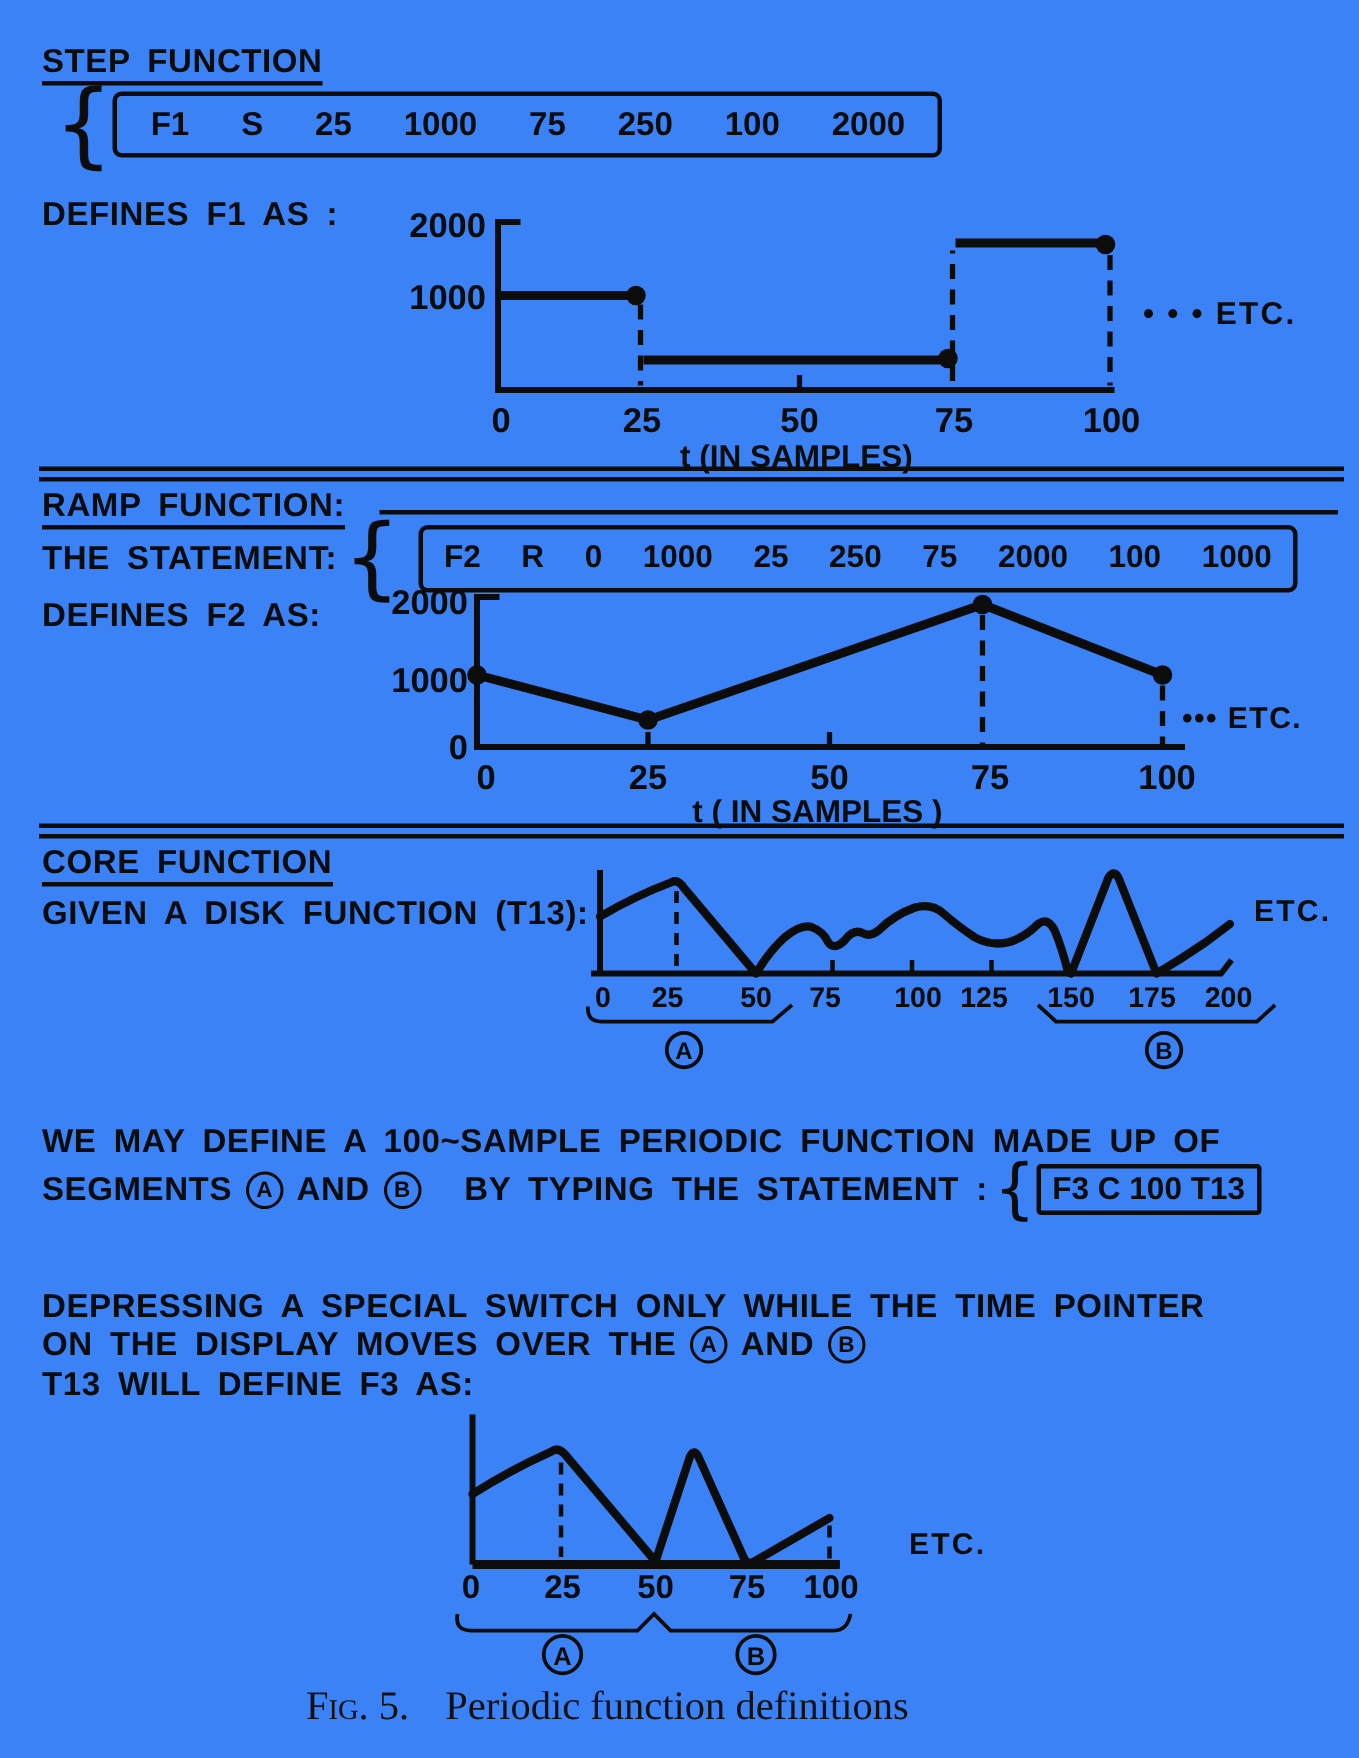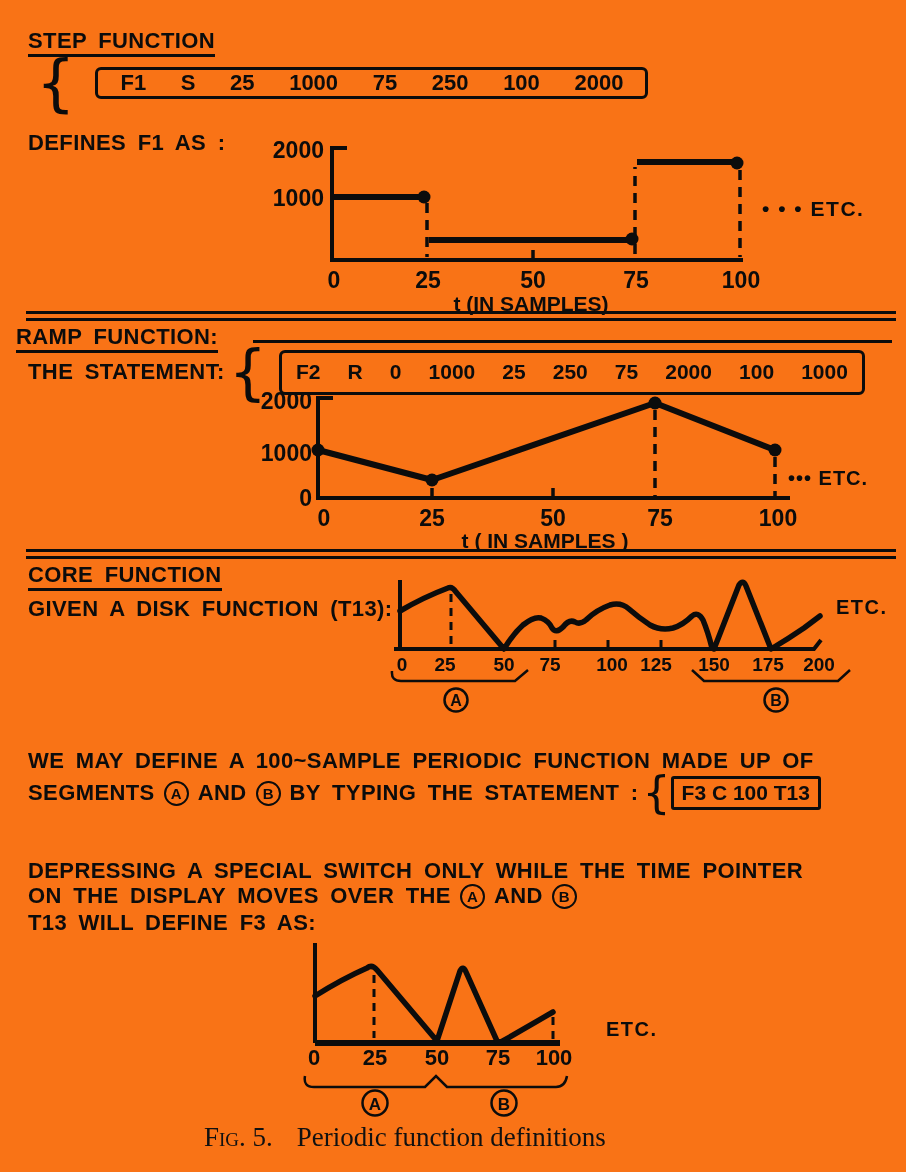--- a/index.html
+++ b/index.html
@@ -1,16 +1,16 @@
 <!DOCTYPE html>
 <html><head>
 <meta charset="utf-8">
 <style>
   html,body{margin:0;padding:0;background:#fff;}
-  .page{position:relative;width:906px;height:1172px;background:#f97316;color:#0c0c0c;
+  .page{position:relative;width:906px;height:1172px;background:#3b82f6;color:#0c0c0c;
         font-family:"Liberation Sans",sans-serif;overflow:hidden;}
   .t{position:absolute;font-weight:700;font-size:22px;letter-spacing:.4px;
      word-spacing:5px;white-space:nowrap;color:#0c0c0c;}
   .heading{border-bottom:3px solid #0c0c0c;padding-bottom:1px;}
   .row{position:absolute;display:flex;align-items:center;}
   .brace{font-weight:400;color:#0c0c0c;line-height:1;font-family:"DejaVu Sans",sans-serif;}
   .stmt-box{border:3.5px solid #0c0c0c;border-radius:6px;display:flex;align-items:center;
             justify-content:space-between;font-weight:700;font-size:22px;box-sizing:border-box;}
   .sep{position:absolute;left:26px;right:10px;height:4px;
        border-top:3px solid #0c0c0c;border-bottom:3px solid #0c0c0c;}
@@ -30,21 +30,21 @@
 <body>
 
 <div class="page">
 
   <div class="t" style="left:28px;top:28px;">
     <span class="heading">STEP FUNCTION</span>
   </div>
 
   <div class="row" style="left:28px;top:54px;height:58px;">
     <span class="brace" style="font-size:62px;margin-left:8px;">{</span>
-    <div class="stmt-box" style="width:553px;height:32px;margin-left:20px;padding:0 22px;">
+    <div class="stmt-box" style="width:553px;height:44px;margin-left:0;padding:0 22px;">
       <span>F1</span>
       <span>S</span>
       <span>25</span>
       <span>1000</span>
       <span>75</span>
       <span>250</span>
       <span>100</span>
       <span>2000</span>
     </div>
   </div>
@@ -69,21 +69,21 @@
     <text x="428" y="288" text-anchor="middle" font-size="23">25</text>
     <text x="533" y="288" text-anchor="middle" font-size="23">50</text>
     <text x="636" y="288" text-anchor="middle" font-size="23">75</text>
     <text x="741" y="288" text-anchor="middle" font-size="23">100</text>
     <text x="531" y="311" text-anchor="middle" font-size="21">t (IN SAMPLES)</text>
     <text x="762" y="216" font-size="21" letter-spacing="1.5">• • • ETC.</text>
   </svg>
 
   <div class="sep" style="top:311px;"></div>
 
-  <div class="t" style="left:16px;top:324px;">
+  <div class="t" style="left:28px;top:324px;">
     <span class="heading">RAMP FUNCTION:</span>
   </div>
   <div class="halfrule" style="left:253px;right:14px;top:340px;"></div>
 
   <div class="row" style="left:28px;top:344px;height:56px;">
     <span class="t" style="position:static;">THE STATEMENT:</span>
     <span class="brace" style="font-size:60px;margin-left:4px;">{</span>
     <div class="stmt-box" style="width:586px;height:45px;margin-left:12px;padding:0 14px;font-size:21px;">
       <span>F2</span>
       <span>R</span>
@@ -91,20 +91,21 @@
       <span>1000</span>
       <span>25</span>
       <span>250</span>
       <span>75</span>
       <span>2000</span>
       <span>100</span>
       <span>1000</span>
     </div>
   </div>
 
+  <div class="t" style="left:28px;top:397px;">DEFINES F2 AS:</div>
 
   <svg style="left:230px;top:390px;" width="676" height="162" viewBox="230 390 676 162">
     <path d="M333,398 H318 V498 H790" fill="none" stroke="#0c0c0c" stroke-width="4"></path>
     <path d="M553,498 V488" stroke="#0c0c0c" stroke-width="3.5"></path>
     <path d="M318,450 L432,480 L655,403 L775,450" fill="none" stroke="#0c0c0c" stroke-width="6" stroke-linejoin="round"></path>
     <circle cx="318" cy="450" r="6.5" fill="#0c0c0c"></circle>
     <circle cx="432" cy="480" r="6.5" fill="#0c0c0c"></circle>
     <circle cx="655" cy="403" r="6.5" fill="#0c0c0c"></circle>
     <circle cx="775" cy="450" r="6.5" fill="#0c0c0c"></circle>
     <path d="M432,488 V498" stroke="#0c0c0c" stroke-width="3.5" stroke-dasharray="8 6"></path>
@@ -158,21 +159,21 @@
     <text x="776" y="706" text-anchor="middle" font-size="16">B</text>
     <text x="836" y="614" font-size="20" letter-spacing="1.5">ETC.</text>
   </svg>
 
   <div class="t" style="left:28px;top:748px;">WE MAY DEFINE A 100~SAMPLE PERIODIC FUNCTION MADE UP OF</div>
   <div class="row" style="left:28px;top:772px;height:42px;">
     <span class="t" style="position:static;">SEGMENTS</span>
     <span class="circ" style="margin:0 9px;">A</span>
     <span class="t" style="position:static;">AND</span>
     <span class="circ" style="margin:0 9px;">B</span>
-    <span class="t" style="position:static;">BY TYPING THE STATEMENT :</span>
+    <span class="t" style="position:static;margin-left:20px;">BY TYPING THE STATEMENT :</span>
     <span class="brace" style="font-size:44px;margin-left:4px;">{</span>
     <span class="inline-box">F3 C 100 T13</span>
   </div>
 
   <div class="t" style="left:28px;top:858px;">DEPRESSING A SPECIAL SWITCH ONLY WHILE THE TIME POINTER</div>
   <div class="row" style="left:28px;top:882px;height:28px;">
     <span class="t" style="position:static;">ON THE DISPLAY MOVES OVER THE</span>
     <span class="circ" style="margin:0 9px;">A</span>
     <span class="t" style="position:static;">AND</span>
     <span class="circ" style="margin:0 9px;">B</span>

